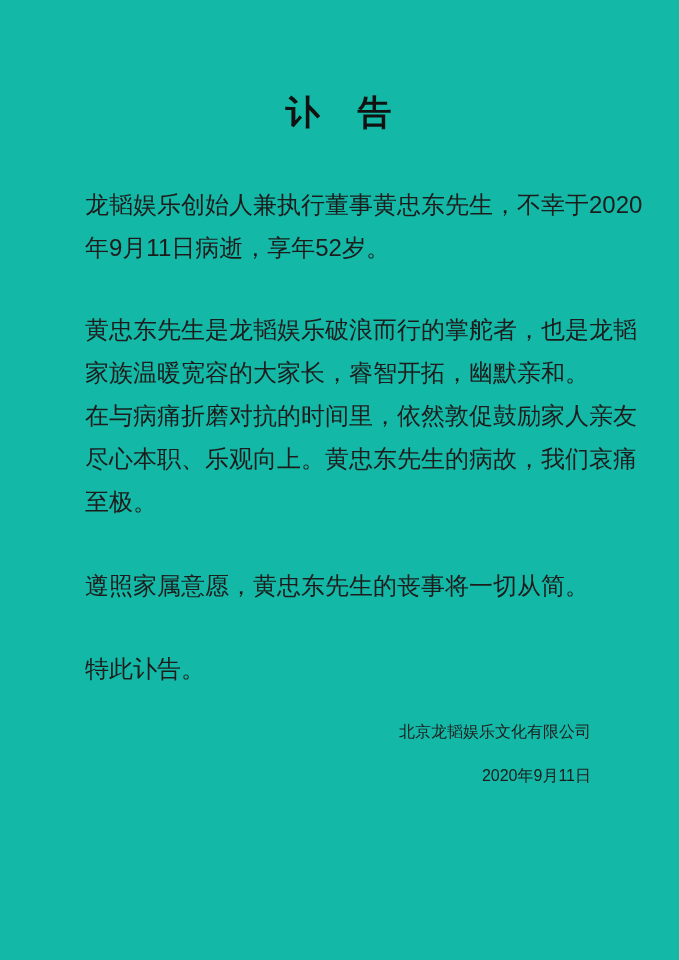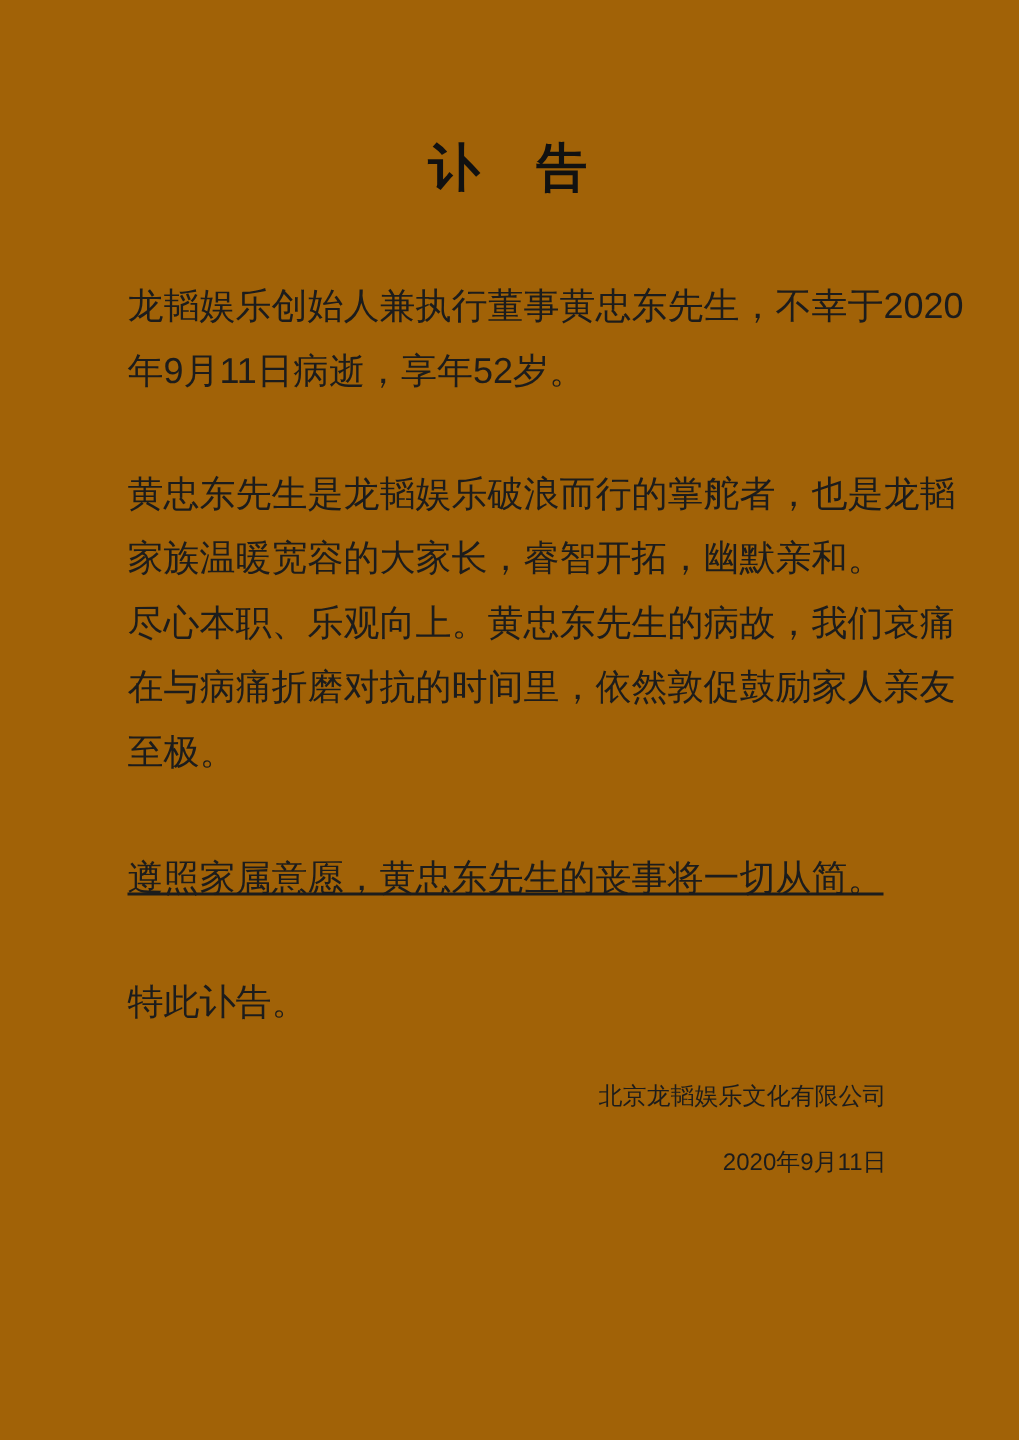--- a/index.html
+++ b/index.html
@@ -4,21 +4,21 @@
 <style>
   html, body {
     margin: 0;
     padding: 0;
     background: #ffffff;
   }
   .page {
     position: relative;
     width: 679px;
     height: 960px;
-    background: #a16207;
+    background: #14b8a6;
     overflow: hidden;
     font-family: "Liberation Sans", "DejaVu Sans", sans-serif;
     color: #1c1c1c;
   }
   .title {
     margin-top: 90px;
     text-align: center;
     font-size: 34px;
     line-height: 44px;
     font-weight: 700;
@@ -33,21 +33,21 @@
     line-height: 43px;
     color: #1c1c1c;
   }
   .line {
     white-space: nowrap;
     height: 43px;
   }
   .para-1 { margin-top: 49px; }
   .para-2 { margin-top: 39px; }
   .para-3 { margin-top: 40px; }
-  .para-4 { margin-top: 41px; text-decoration: underline; }
+  .para-4 { margin-top: 41px; }
   .para-5 { margin-top: 40px; }
   .signature {
     margin-top: 20px;
     text-align: right;
     font-size: 16px;
     line-height: 44px;
     color: #1c1c1c;
   }
   .signature .line {
     height: 44px;
@@ -63,22 +63,22 @@
   <div class="content">
 
     <div class="para para-1">
       <div class="line">龙韬娱乐创始人兼执行董事黄忠东先生，不幸于2020</div>
       <div class="line">年9月11日病逝，享年52岁。</div>
     </div>
 
     <div class="para para-2">
       <div class="line">黄忠东先生是龙韬娱乐破浪而行的掌舵者，也是龙韬</div>
       <div class="line">家族温暖宽容的大家长，睿智开拓，幽默亲和。</div>
+      <div class="line">在与病痛折磨对抗的时间里，依然敦促鼓励家人亲友</div>
       <div class="line">尽心本职、乐观向上。黄忠东先生的病故，我们哀痛</div>
-      <div class="line">在与病痛折磨对抗的时间里，依然敦促鼓励家人亲友</div>
       <div class="line">至极。</div>
     </div>
 
 
     <div class="para para-4">
       <div class="line">遵照家属意愿，黄忠东先生的丧事将一切从简。</div>
     </div>
 
     <div class="para para-5">
       <div class="line">特此讣告。</div>

